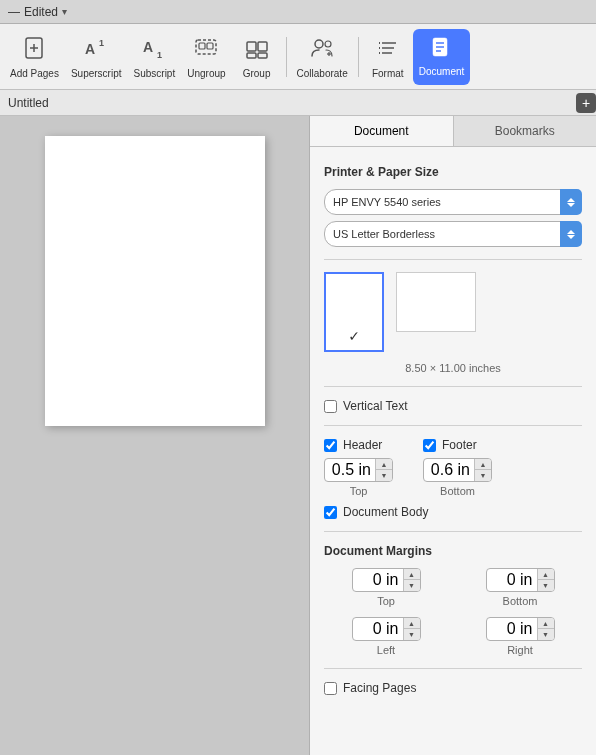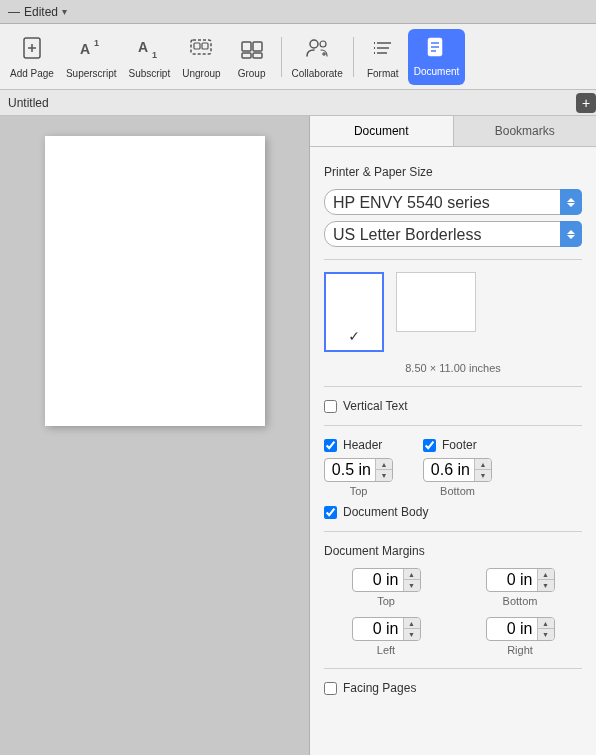--- a/index.html
+++ b/index.html
@@ -155,39 +155,39 @@
 
     
     .panel-content {
       padding: 12px 14px;
       overflow-y: auto;
       flex: 1;
     }
 
     .section-title {
       font-size: 12px;
-      font-weight: 400;
+      font-weight: 700;
       color: #333;
       margin-bottom: 10px;
       margin-top: 6px;
     }
 
     
     .select-row {
       margin-bottom: 6px;
       position: relative;
     }
     .select-control {
       width: 100%;
       height: 26px;
       border: 1px solid #b0b0b0;
       border-radius: 12px;
       background: white;
       padding: 0 28px 0 8px;
-      font-size: 16px;
+      font-size: 11px;
       color: #333;
       appearance: none;
       cursor: pointer;
     }
     .select-arrow {
       position: absolute;
       right: 0;
       top: 0;
       height: 26px;
       width: 22px;
@@ -374,21 +374,21 @@
 <div class="toolbar">
 
   <div class="toolbar-item">
     <span class="tb-icon">
       <svg width="28" height="28" viewBox="0 0 28 28" fill="none">
         <rect x="6" y="4" width="16" height="20" rx="2" stroke="#555" stroke-width="1.5" fill="none"></rect>
         <line x1="14" y1="10" x2="14" y2="18" stroke="#555" stroke-width="1.5"></line>
         <line x1="10" y1="14" x2="18" y2="14" stroke="#555" stroke-width="1.5"></line>
       </svg>
     </span>
-    <span class="tb-label">Add Page</span>
+    <span class="tb-label">Add Pages</span>
   </div>
 
   <div class="toolbar-item">
     <span class="tb-icon">
       <svg width="28" height="28" viewBox="0 0 28 28">
         <text x="3" y="20" font-size="14" font-weight="bold" fill="#555">A</text>
         <text x="17" y="12" font-size="9" font-weight="bold" fill="#555">1</text>
       </svg>
     </span>
     <span class="tb-label">Superscript</span>

